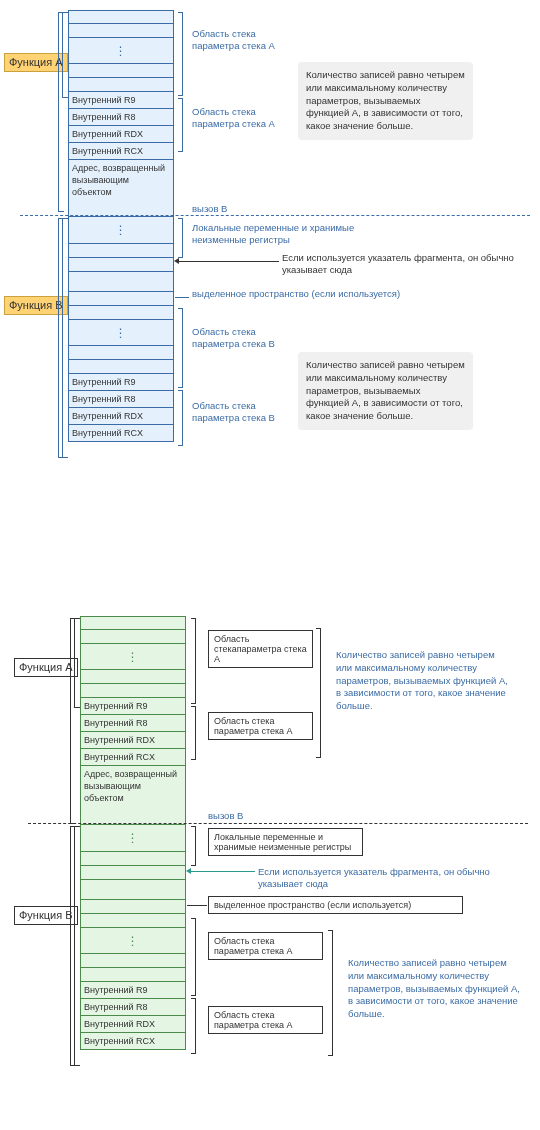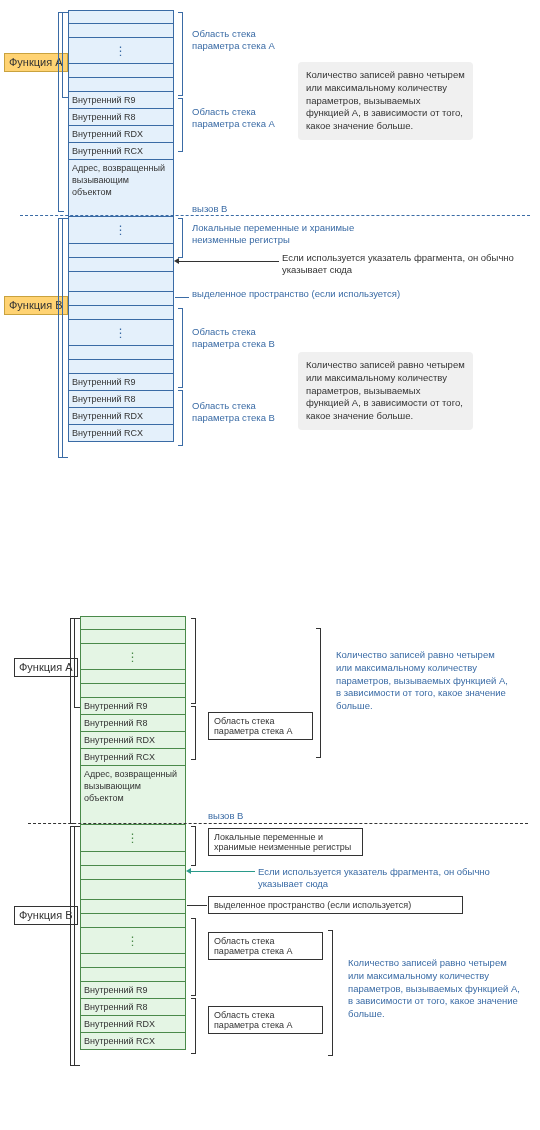--- a/index.html
+++ b/index.html
@@ -134,20 +134,21 @@
     <div class="cell green empty"></div>
     <div class="cell green empty"></div>
     <div class="cell green"><span class="inner-text">Внутренний R9</span></div>
     <div class="cell green"><span class="inner-text">Внутренний R8</span></div>
     <div class="cell green"><span class="inner-text">Внутренний RDX</span></div>
     <div class="cell green"><span class="inner-text">Внутренний RCX</span></div>
     <div class="cell green caller"><span class="inner-text">Адрес, возвращенный вызывающим объектом</span></div>
   </div>
 
   <div class="bracket-r g" style="left:195px; top:8px; height:86px;"></div>
+  <div class="boxed" style="left:208px; top:20px; width:105px;">Область стекапараметра стека A</div>
   <div class="bracket-r g" style="left:195px; top:96px; height:54px;"></div>
   <div class="boxed" style="left:208px; top:102px; width:105px;">Область стека параметра стека A</div>
 
   <div class="sidenote plain" style="left:328px; top:32px; width:190px;">
     <span class="annot" style="position:static;">Количество записей равно четырем или максимальному количеству параметров, вызываемых функцией A, в зависимости от того, какое значение больше.</span>
   </div>
   <div class="bracket-r g" style="left:320px; top:18px; height:130px;"></div>
 
   <div class="annot" style="left:208px; top:200px;">вызов B</div>
   <div class="divider g" style="left:28px; top:213px; width:500px;"></div>

